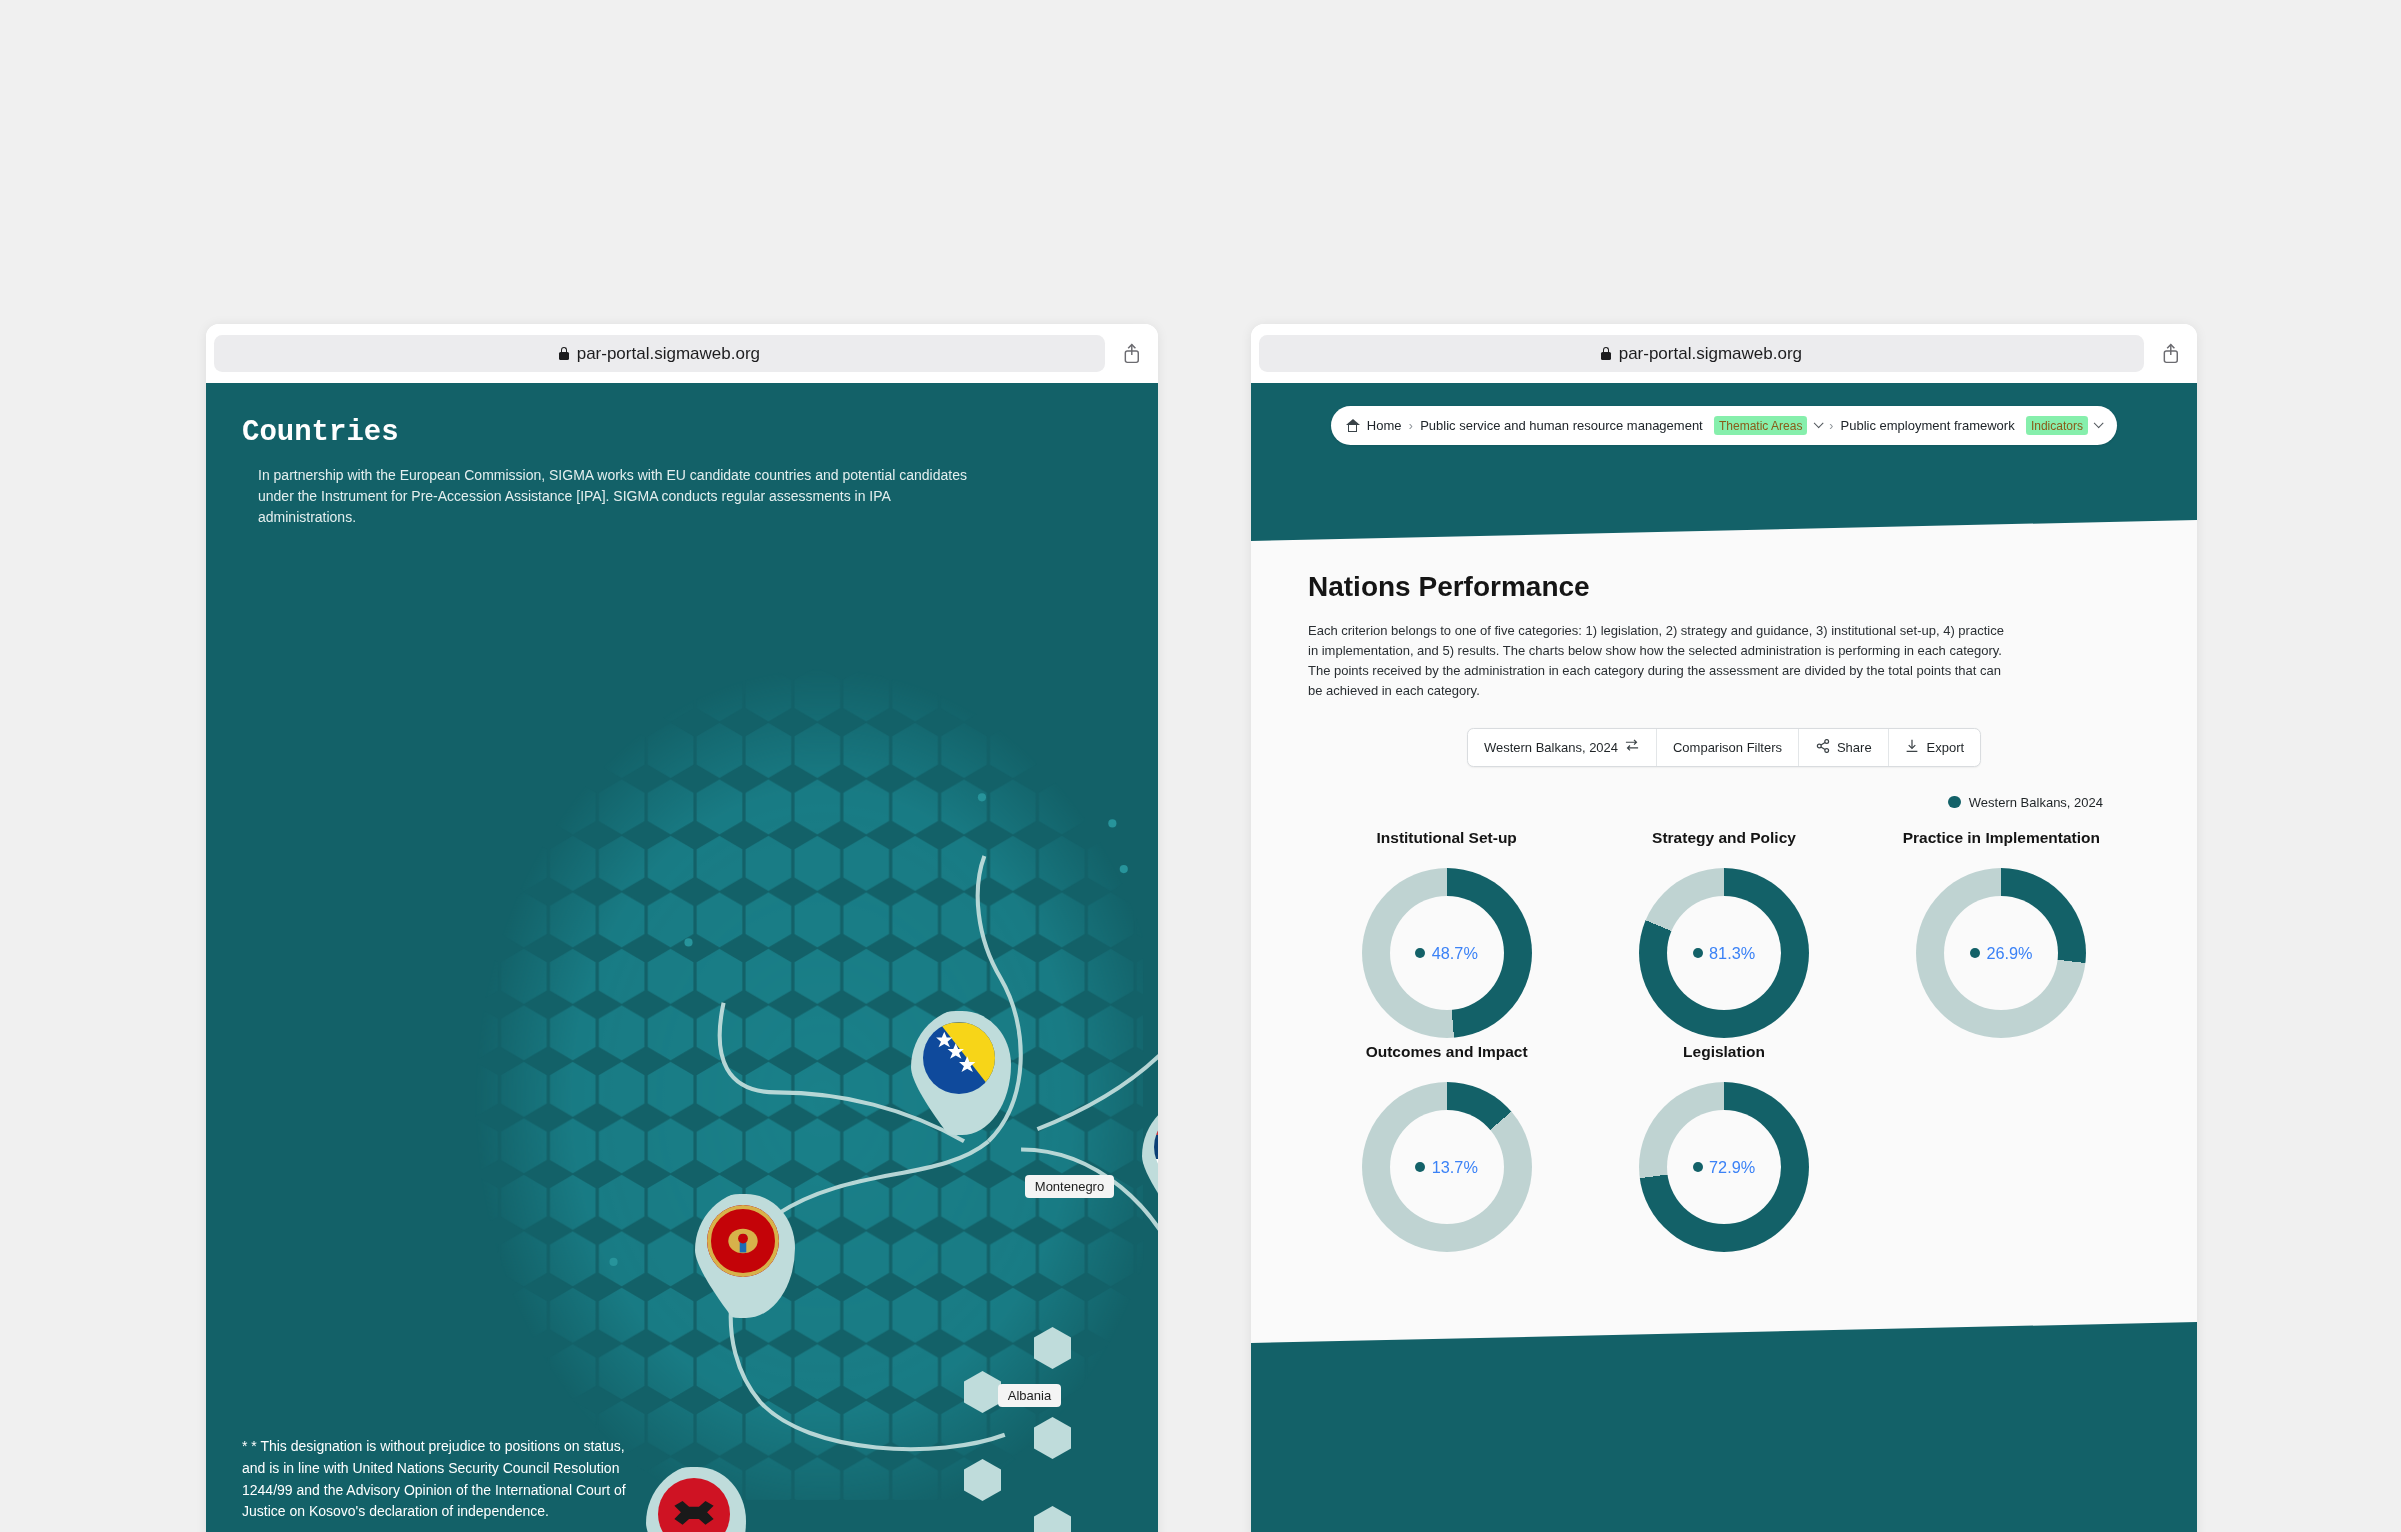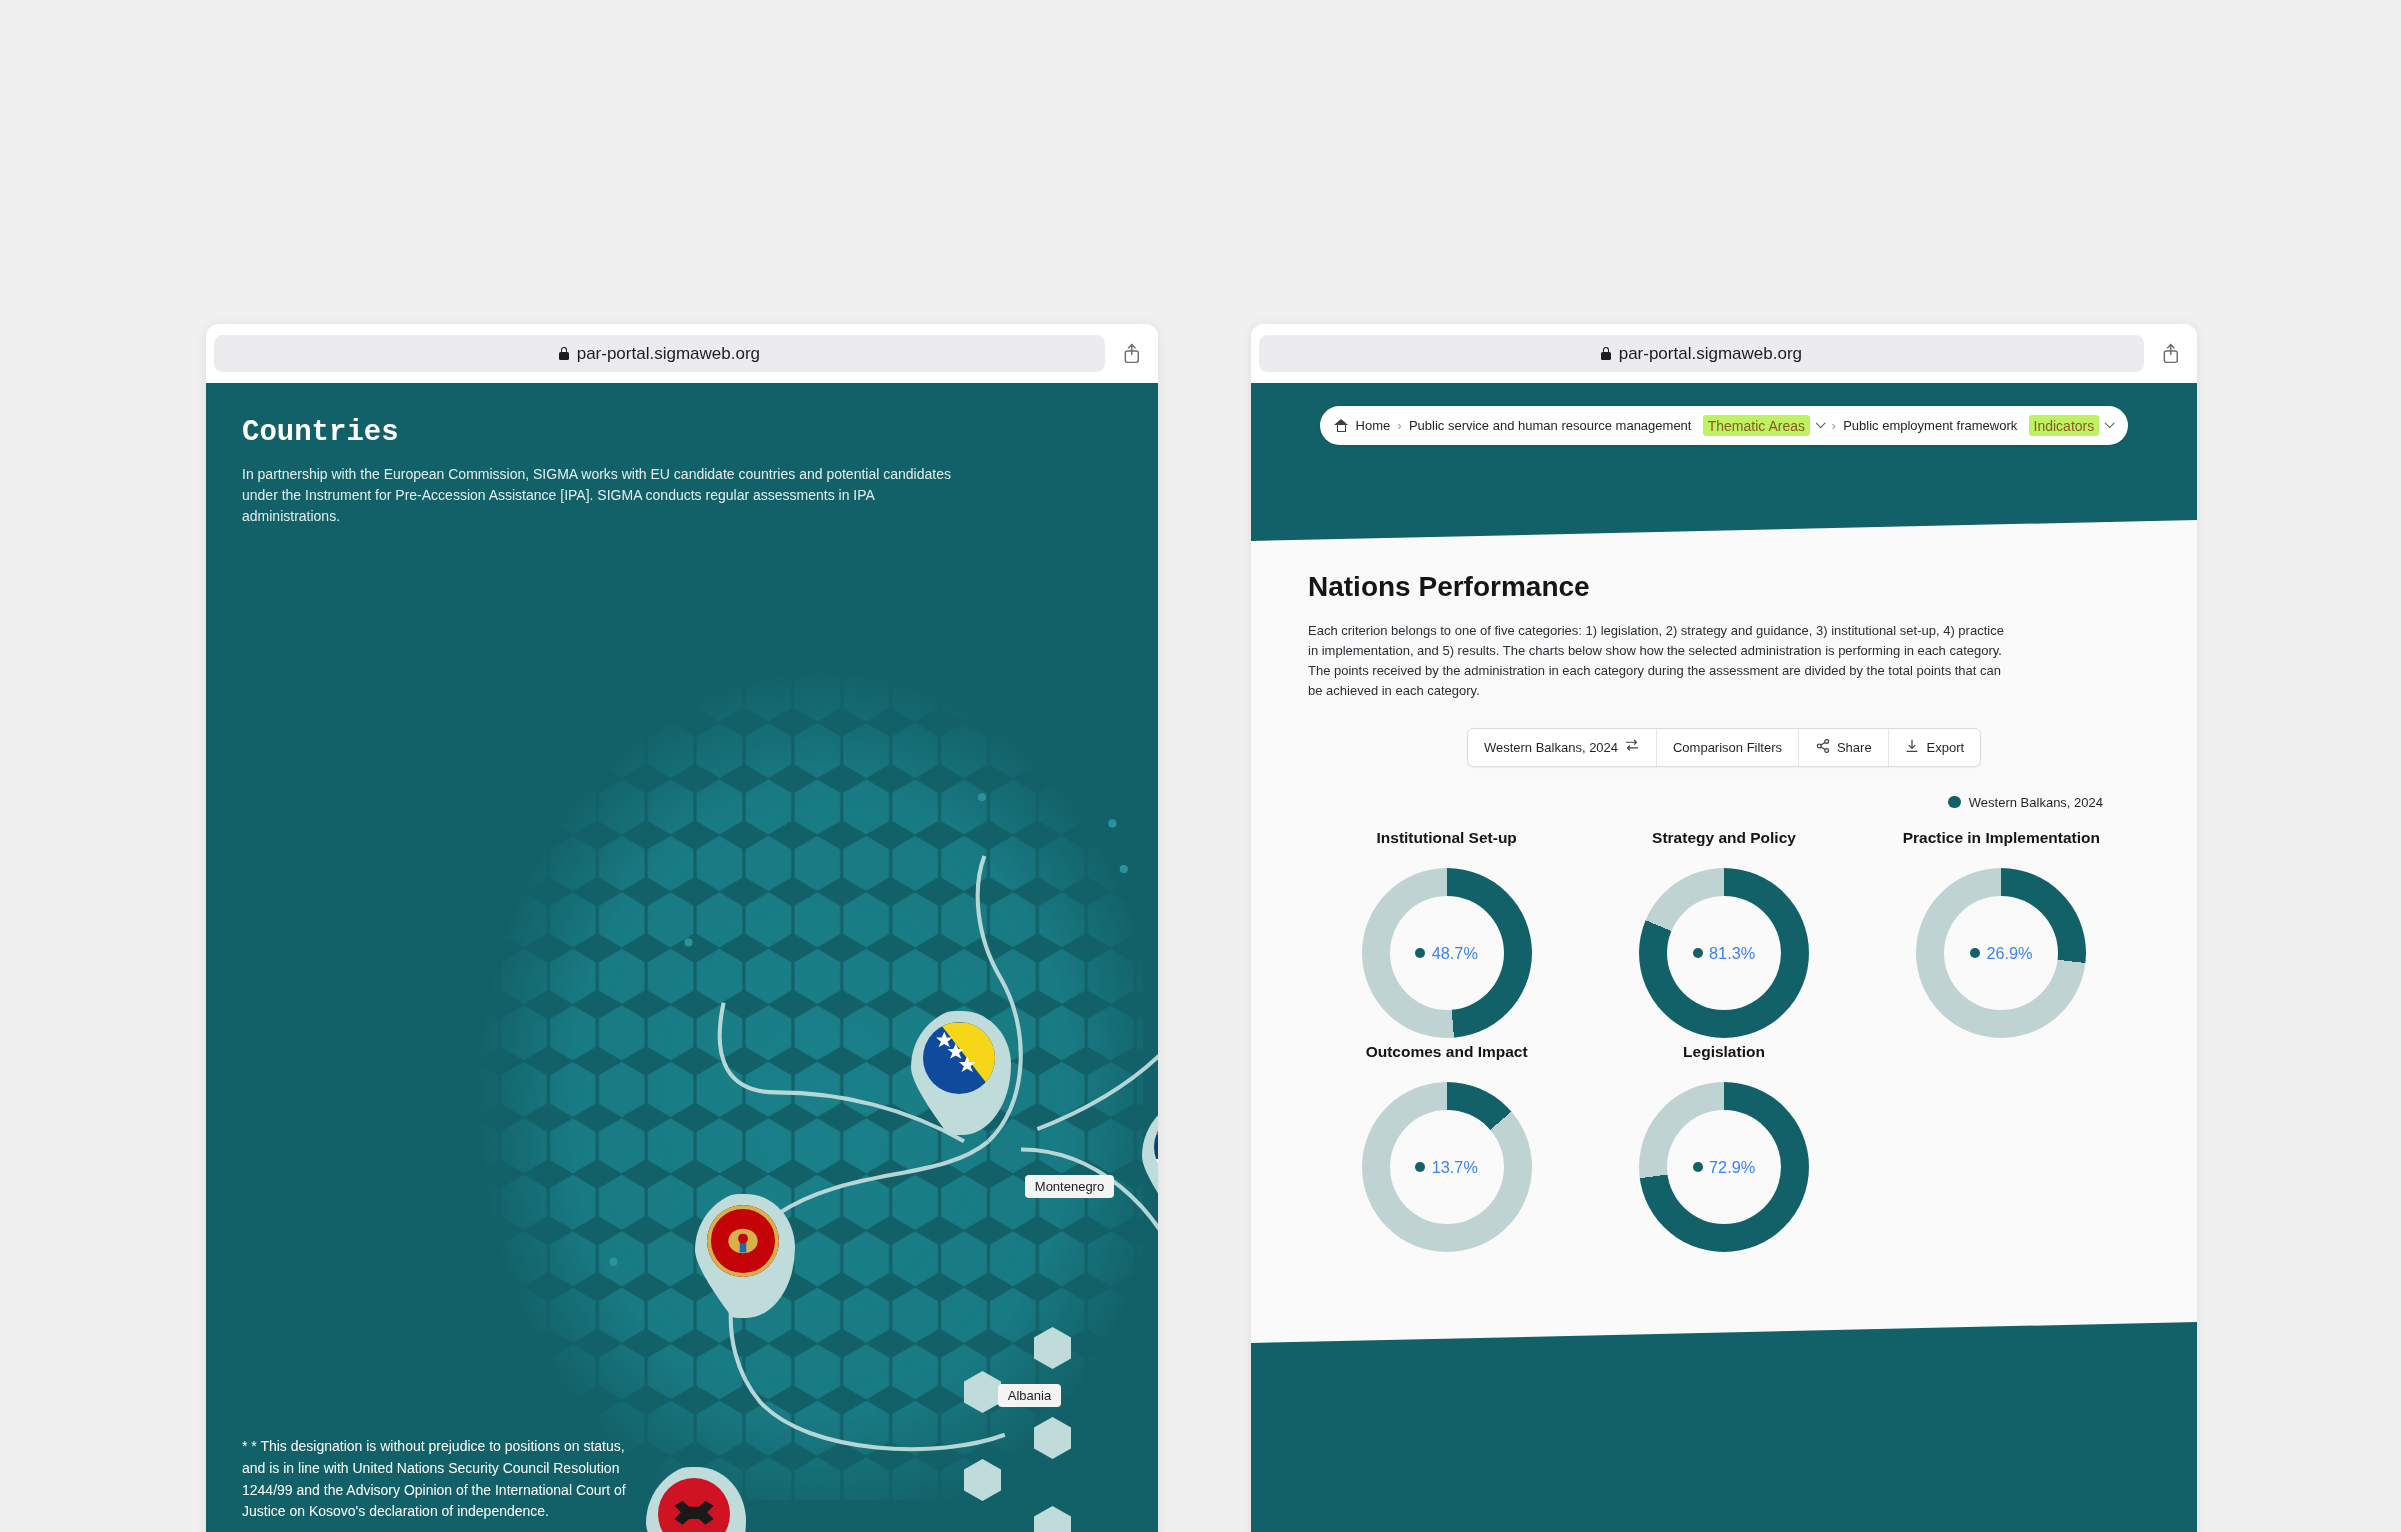--- a/index.html
+++ b/index.html
@@ -55,21 +55,21 @@
   .countries-page {
     position: relative;
     width: 100%;
     height: 1158px;
     background: #136168;
     overflow: hidden;
   }
   .hexfield { position: absolute; inset: 0; pointer-events: none; }
   .countries-head { position: relative; padding: 33px 36px 0 36px; z-index: 4; }
   .countries-title { font-size: 29px; font-weight: bold; color: #ffffff; margin: 0 0 14.7px 0; font-family: Liberation Mono, monospace; }
-  .countries-intro { font-size: 14px; line-height: 1.5; color: #e4efef; margin: 0; max-width: 734px; }
+  .countries-intro { font-size: 14px; line-height: 1.5; color: #e4efef; margin: 16px; max-width: 734px; }
   .countries-foot {
     position: absolute; left: 36px; bottom: 18px; z-index: 6;
     font-size: 14px; line-height: 1.55; color: #ffffff; max-width: 408px;
   }
 
   .pin {
     position: absolute; z-index: 5;
     width: 104px; height: 124px;
   }
   .pin .teardrop {
@@ -114,22 +114,22 @@
     gap: 7.3px;
     font-size: 13px;
     color: #20262b;
     box-shadow: 0 0.8px 2.4px rgba(0,0,0,0.12);
   }
   .breadcrumb .sep { color: #8d9398; font-size: 12.2px; }
   .home-icon { width: 14px; height: 13px; position: relative; display: inline-block; }
   .home-icon .roof { position: absolute; top: 0; left: 0; width: 0; height: 0; border-left: 7px solid transparent; border-right: 7px solid transparent; border-bottom: 6.5px solid #3a4348; }
   .home-icon .base { position: absolute; bottom: 0; left: 2.4px; width: 9px; height: 7.3px; border: 1.3px solid #3a4348; border-top: none; }
   .tag-pill {
-    background: #bef264; color: #8a5b18;
-    border-radius: 3.3px; font-size: 14px; padding: 2.4px 4.9px;
+    background: #86efac; color: #8a5b18;
+    border-radius: 3.3px; font-size: 12px; padding: 2.4px 4.9px;
     margin-left: 4.1px;
   }
   .chev { display: inline-block; width: 7.3px; height: 7.3px; border-right: 1.5px solid #53595e; border-bottom: 1.5px solid #53595e; transform: rotate(45deg) translate(-1.6px,-1.6px); }
 
   .white-panel {
     position: absolute;
     left: 0; right: 0;
     top: 137px;
     height: 823px;
     background: #fafafa;

